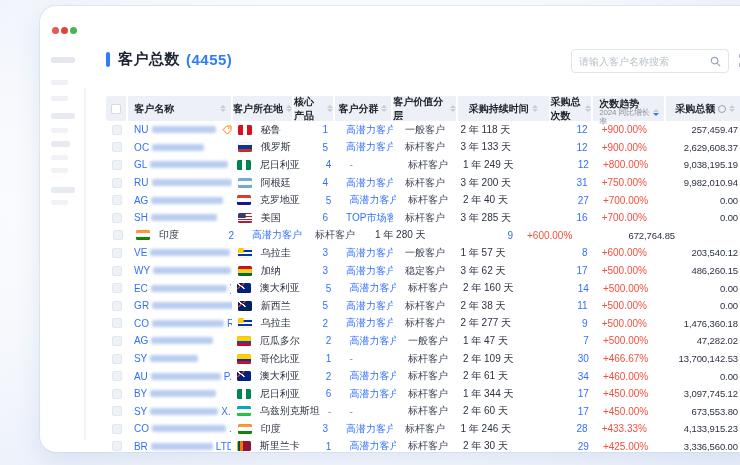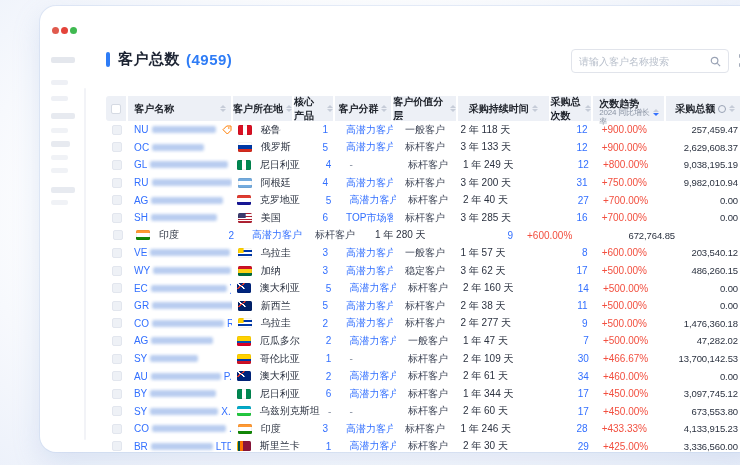--- a/index.html
+++ b/index.html
@@ -130,21 +130,21 @@
       <div class="sbar" style="top: 149px; width: 17px; height: 5px; background: rgb(240, 242, 246);"></div>
       <div class="sbar" style="top: 162px; width: 17px; height: 5px; background: rgb(240, 242, 246);"></div>
       <div class="sbar" style="top: 181px; width: 24px; height: 6px; background: rgb(231, 234, 240);"></div>
       <div class="sbar" style="top: 194px; width: 17px; height: 5px; background: rgb(240, 242, 246);"></div>
     </div>
   <div class="divider"></div>
 
   <div class="titlerow">
     <span class="accent"></span>
     <span class="ttl">客户总数</span>
-    <span class="cnt">(4959)</span>
+    <span class="cnt">(4455)</span>
   </div>
 
   <div class="searchbox">
     <input type="text" placeholder="请输入客户名称搜索" style="">
     <span style="display:flex">
       <svg width="11" height="11" viewBox="0 0 12 12" fill="none" stroke="#9aa3b5" stroke-width="1.3">
         <circle cx="5" cy="5" r="3.6"></circle>
           <path d="M8 8 L11 11"></path>
       </svg>
     </span>

